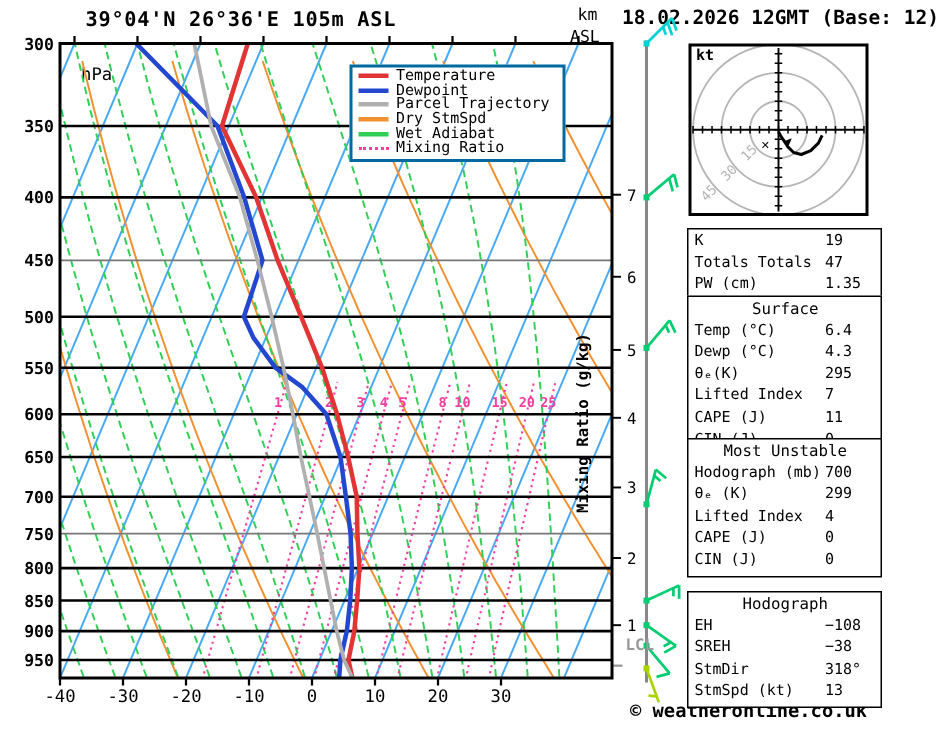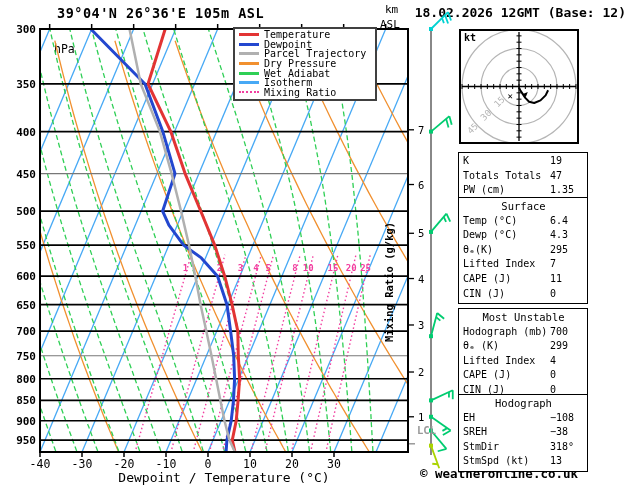--- a/index.html
+++ b/index.html
@@ -5,21 +5,21 @@
   html,body{margin:0;padding:0;background:#fff;}
   .canvas{position:relative;width:629px;height:486px;background:#fff;overflow:hidden;
           font-family:"DejaVu Sans Mono",monospace;color:#000;}
   .abs{position:absolute;}
   svg{position:absolute;left:0;top:0;z-index:1;}
   .hpa-label{left:54px;top:4px;font-size:11.5px;margin-top:38px;}
   .chart-title{left:57px;top:5px;font-size:13.5px;font-weight:bold;letter-spacing:.5px;}
   .km-label{left:385px;top:3px;font-size:11px;}
   .asl-label{left:380px;top:18px;font-size:11px;}
   .date-title{left:409px;top:5px;width:217px;text-align:right;font-size:13px;font-weight:bold;}
-  .legend{left:233px;top:27px;width:136px;border:2px solid #404040;background:#fff;z-index:5;padding:1px 0 2px 4px;}
+  .legend{left:233px;top:43px;width:136px;border:2px solid #0369a1;background:#fff;z-index:5;padding:1px 0 2px 4px;}
   .legend-row{display:flex;align-items:center;height:9.6px;font-size:10px;white-space:nowrap;}
   .legend-swatch{width:20px;height:3px;margin-right:5px;flex:none;}
   .legend-swatch.dotted{height:0;background:none!important;border-top:2px dotted;}
   .mr-axis-label{left:389px;top:282px;transform:translate(-50%,-50%) rotate(-90deg);
                  white-space:nowrap;font-size:10.5px;font-weight:bold;z-index:2;}
   .lcl-label{left:417px;top:438px;font-size:10.5px;font-weight:bold;z-index:2;}
   .xaxis-label{left:40px;top:470px;width:368px;text-align:center;font-size:13px;z-index:2;}
   .kt-label{left:464px;top:32px;font-size:10px;font-weight:bold;z-index:4;}
   .footer{left:420px;top:466px;font-size:12.5px;font-weight:bold;z-index:2;}
   .panel-section{position:absolute;left:458px;width:121px;border:1.5px solid #000;background:#fff;
@@ -316,39 +316,34 @@
       <div class="legend-row">
         <span class="legend-swatch" style="background: rgb(35, 71, 207);"></span>
         <span>Dewpoint</span>
       </div>
       <div class="legend-row">
         <span class="legend-swatch" style="background: rgb(176, 176, 176);"></span>
         <span>Parcel Trajectory</span>
       </div>
       <div class="legend-row">
         <span class="legend-swatch" style="background: rgb(241, 144, 47);"></span>
-        <span>Dry Pressure</span>
+        <span>Dry StmSpd</span>
       </div>
       <div class="legend-row">
         <span class="legend-swatch" style="background: rgb(47, 207, 85);"></span>
         <span>Wet Adiabat</span>
       </div>
       <div class="legend-row">
-        <span class="legend-swatch" style="background: rgb(71, 169, 245);"></span>
-        <span>Isotherm</span>
-      </div>
-      <div class="legend-row">
         <span class="legend-swatch dotted" style="border-top-color: rgb(242, 63, 160);"></span>
         <span>Mixing Ratio</span>
       </div>
     </div>
 
   <div class="abs mr-axis-label">Mixing Ratio (g/kg)</div>
   <div class="abs lcl-label" style="top: 424px; color: rgb(153, 153, 153);">LCL</div>
-  <div class="abs xaxis-label">Dewpoint / Temperature (°C)</div>
   <div class="abs kt-label">kt</div>
 
   <div class="panel-section" style="top:152px">
     <div class="rows">
         <div class="panel-row">
           <span class="lbl">K</span>
           <span class="val">19</span>
         </div>
         <div class="panel-row">
           <span class="lbl">Totals Totals</span>
@@ -382,21 +377,21 @@
         <div class="panel-row">
           <span class="lbl">CAPE (J)</span>
           <span class="val">11</span>
         </div>
         <div class="panel-row">
           <span class="lbl">CIN (J)</span>
           <span class="val">0</span>
         </div>
       </div>
   </div>
-  <div class="panel-section" style="top:308px">
+  <div class="panel-section" style="top:292px">
     <div class="panel-title">Most Unstable</div>
     <div class="rows">
         <div class="panel-row">
           <span class="lbl">Hodograph (mb)</span>
           <span class="val">700</span>
         </div>
         <div class="panel-row">
           <span class="lbl">θₑ (K)</span>
           <span class="val">299</span>
         </div>

